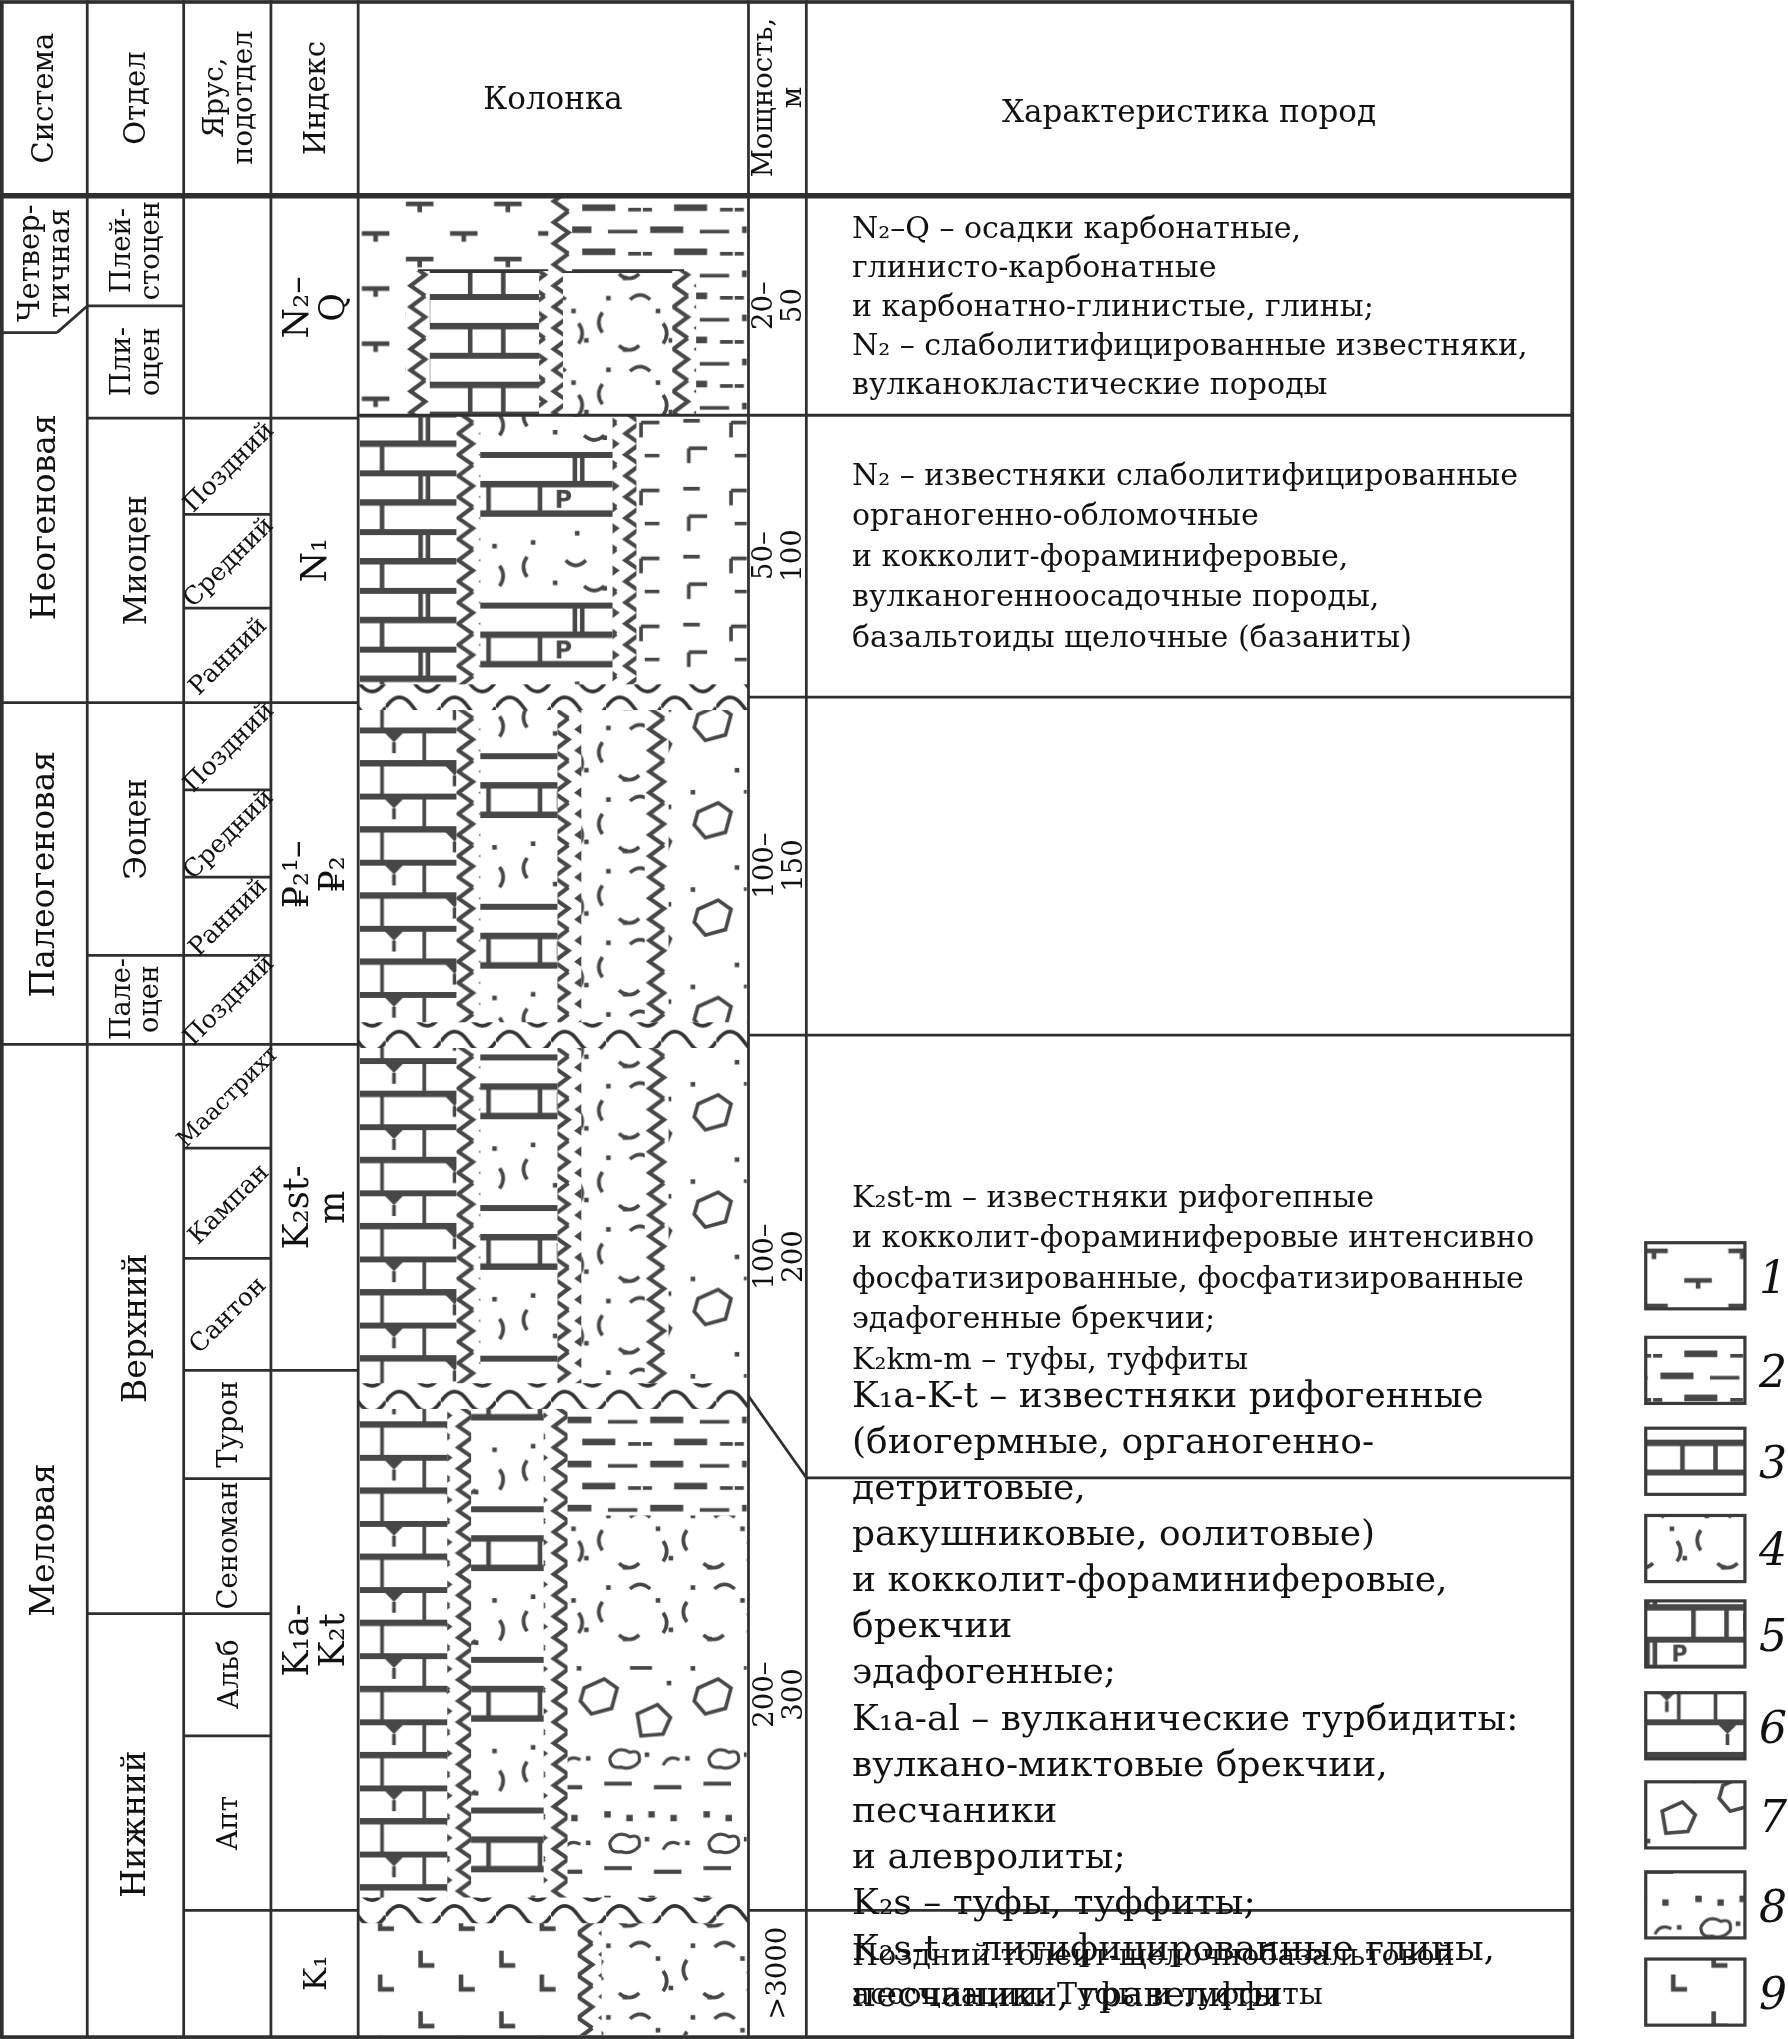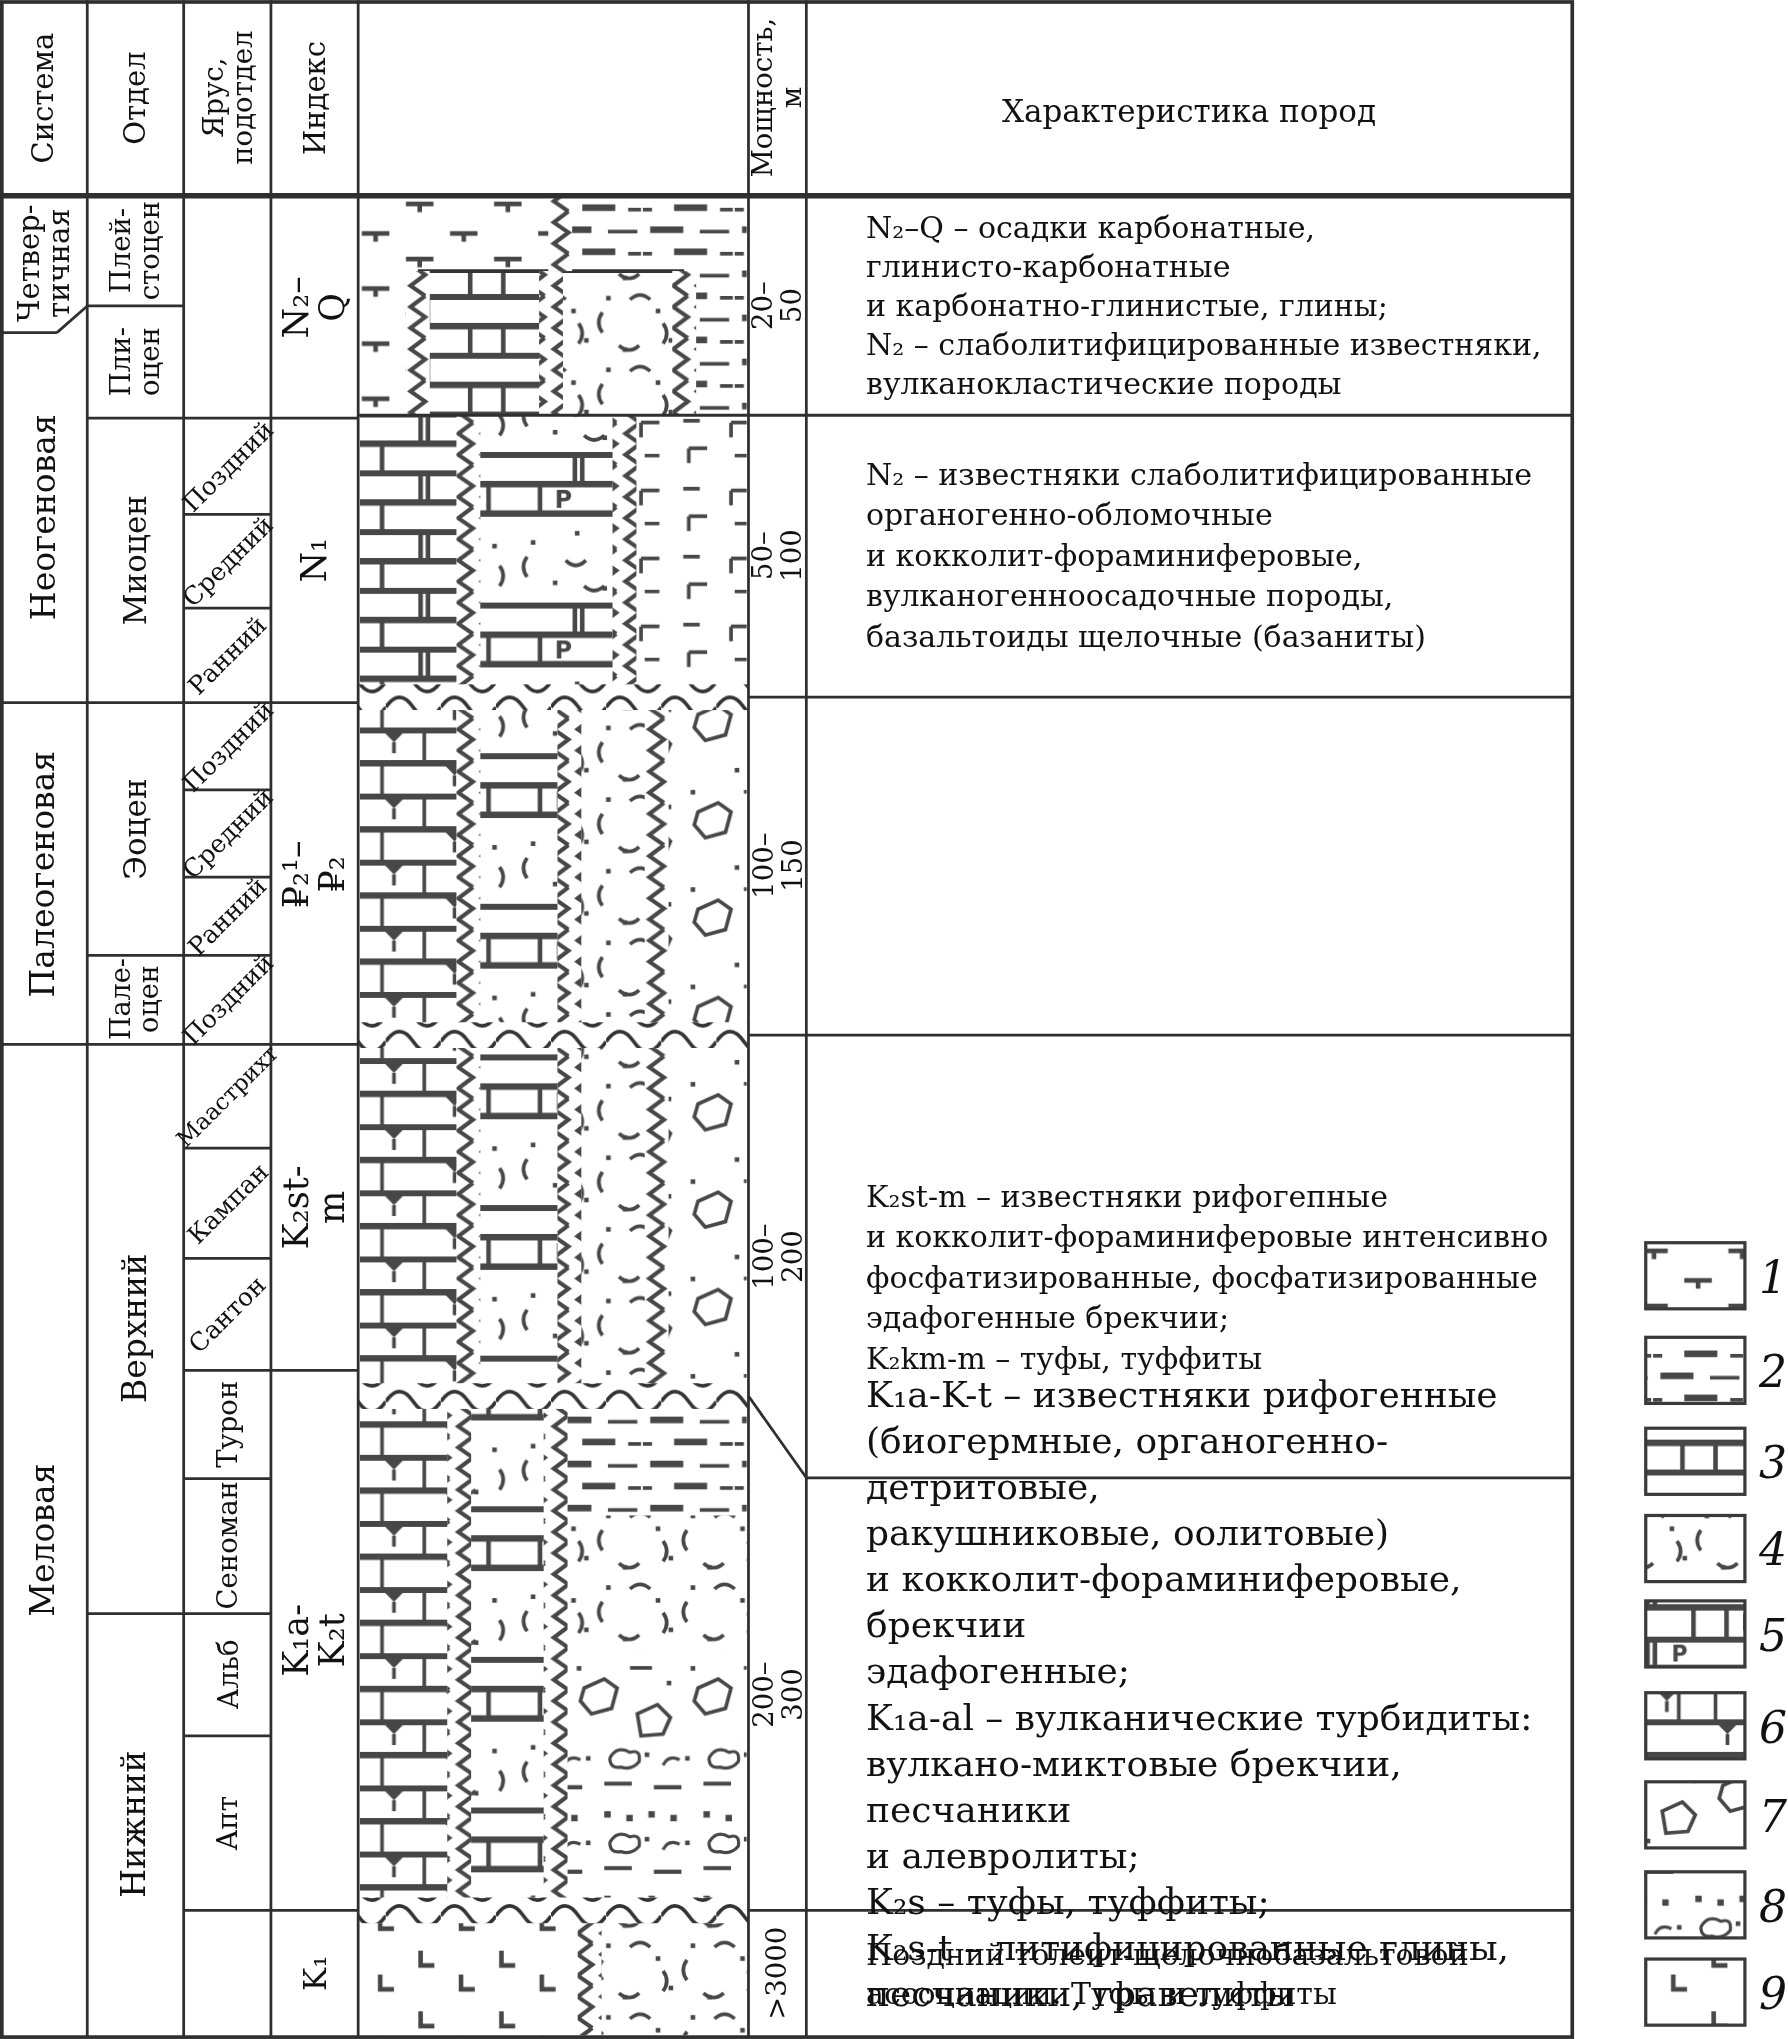--- a/index.html
+++ b/index.html
@@ -5,21 +5,21 @@
   html,body{margin:0;padding:0;background:#fff;}
   #stage{position:relative;width:1789px;height:2040px;background:#fff;
          font-family:"DejaVu Serif","Liberation Serif",serif;color:#111;}
   #gridsvg{position:absolute;left:0;top:0;z-index:0;}
   .cell{position:absolute;display:flex;align-items:center;justify-content:center;
         text-align:center;z-index:2;}
   .rot{transform:rotate(-90deg);white-space:pre-line;text-align:center;line-height:1.04;}
   .diag{transform:rotate(-45deg);white-space:nowrap;}
   .hor{white-space:pre-line;}
   .desc{position:absolute;display:flex;align-items:center;z-index:2;
-        padding-left:60px;box-sizing:border-box;white-space:pre-line;text-align:left;}
+        padding-left:46px;box-sizing:border-box;white-space:pre-line;text-align:left;}
   .lnum{position:absolute;z-index:2;font-style:italic;font-size:44px;}
 </style>
 </head>
 <body>
 
 <div id="stage">
 
 <svg id="gridsvg" width="1789" height="2040" viewBox="0 0 1948 2221">
   <defs>
     <pattern id="pat-t" width="96" height="60" patternUnits="userSpaceOnUse">
@@ -260,20 +260,21 @@
 <div class="cell" style="left:87px;top:0;width:96px;height:196px;font-size:29px">
       <span class="rot">Отдел</span>
     </div>
 <div class="cell" style="left:184px;top:0;width:87px;height:196px;font-size:27.5px">
       <span class="rot">Ярус,
 подотдел</span>
     </div>
 <div class="cell" style="left:271px;top:0;width:87px;height:196px;font-size:29px">
       <span class="rot">Индекс</span>
     </div>
+<div class="cell hor" style="left:358px;top:0;width:390px;height:196px;font-size:31px"><span>Колонка</span></div>
 <div class="cell" style="left:748px;top:0;width:58px;height:196px;font-size:27.5px">
       <span class="rot">Мощность, м</span>
     </div>
 <div class="cell hor" style="left:806px;top:13px;width:766px;height:196px;font-size:31px"><span>Характеристика пород</span></div>
 
 <div class="cell" style="left:0;top:196px;width:87px;height:134px;font-size:29px">
       <span class="rot">Четвер-
 тичная</span>
     </div>
 <div class="cell" style="left:0;top:332px;width:87px;height:370px;font-size:33px">

